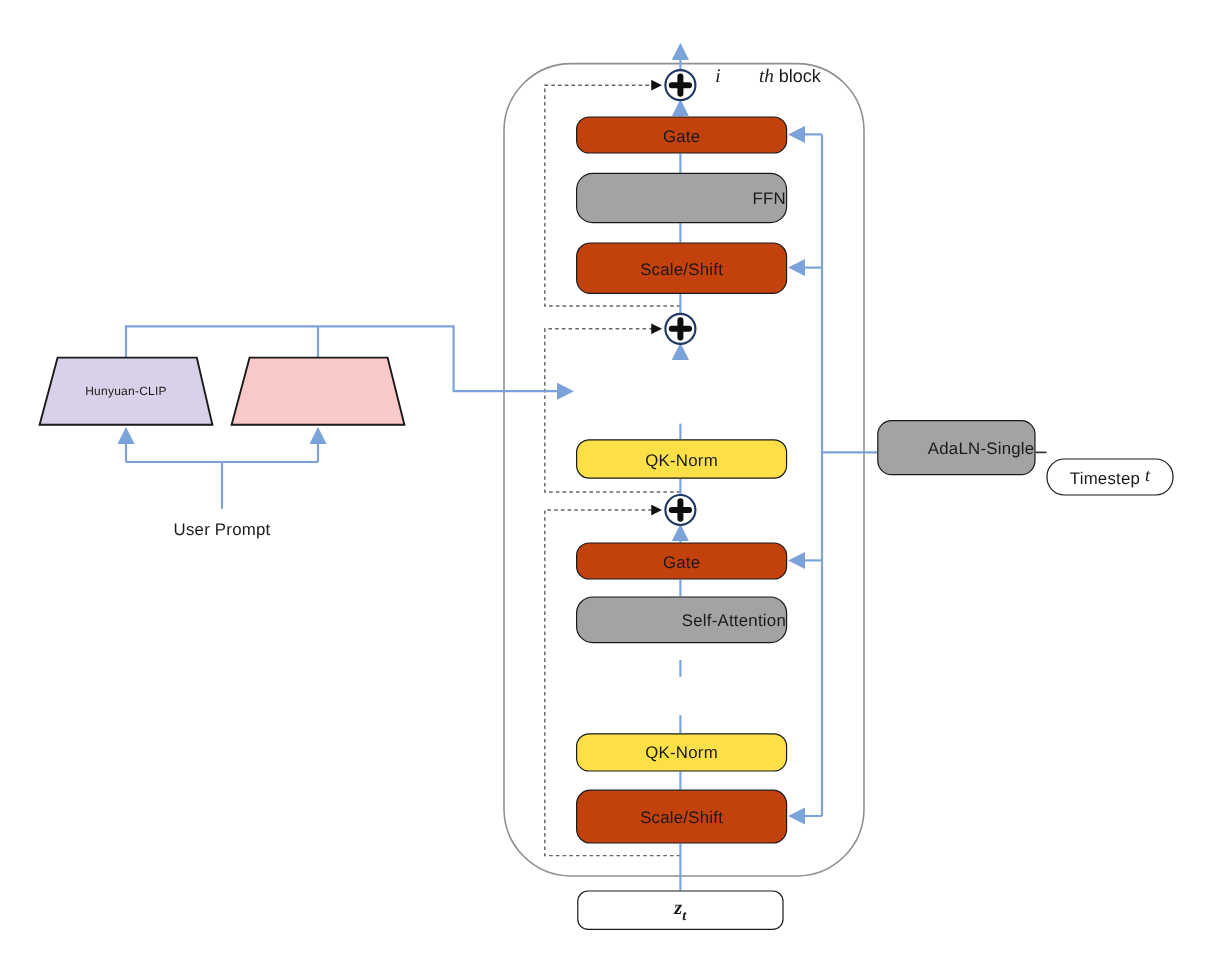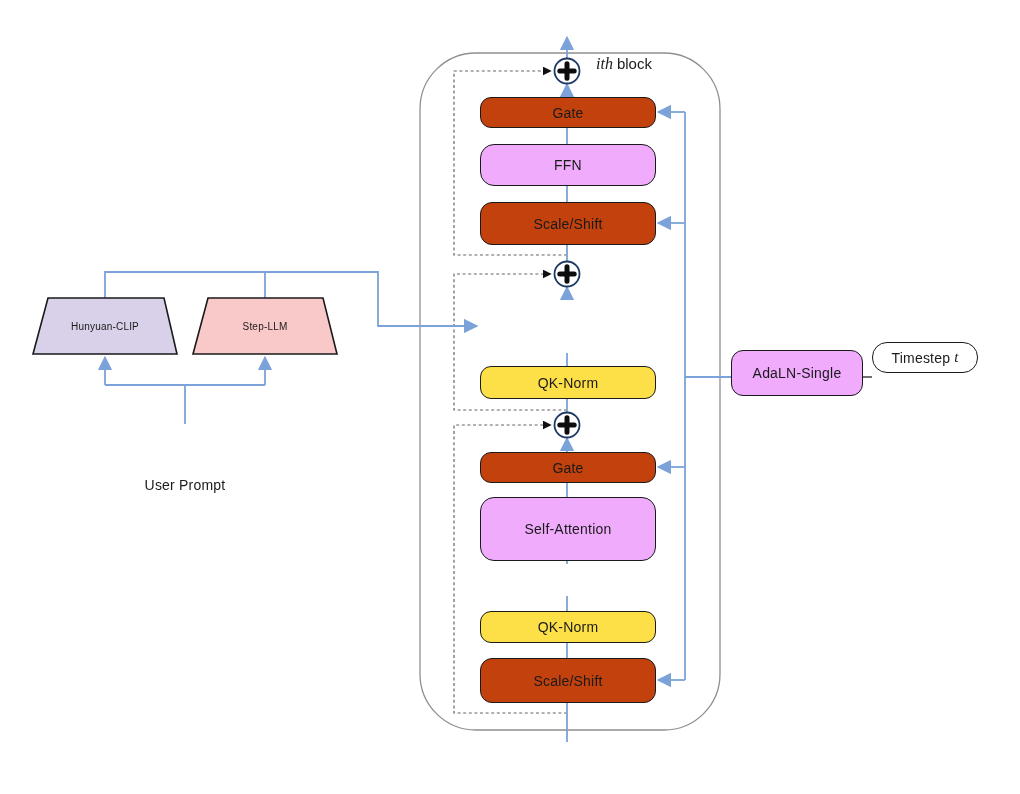--- a/index.html
+++ b/index.html
@@ -3,32 +3,32 @@
 <meta charset="utf-8">
 <style>
   html,body{margin:0;padding:0;background:#fff;}
   .stage{position:relative;width:1020px;height:794px;background:#ffffff;
          font-family:"Liberation Sans",sans-serif;color:#1a1a1a;overflow:hidden;}
   svg.layer{position:absolute;left:0;top:0;}
   .box{position:absolute;box-sizing:border-box;border:1.6px solid #1a1a1a;border-radius:11px;
        display:flex;align-items:center;justify-content:center;
        font-size:14px;line-height:1;letter-spacing:.2px;}
   .r14{border-radius:14px;}
-  .fill-blue{background:#f0abfc;}
+  .fill-blue{background:#a3a3a3;justify-content:flex-end;}
   .fill-green{background:#c2410c;}
   .fill-orange{background:#fde047;}
   .fill-yellow{background:#FAF0C6;}
   .fill-white{background:#ffffff;}
   .trap-label{position:absolute;display:flex;align-items:center;justify-content:center;
               font-size:10px;letter-spacing:.2px;}
-  .free-label{position:absolute;font-size:14px;letter-spacing:.2px;margin-top:44px;}
+  .free-label{position:absolute;font-size:14px;letter-spacing:.2px;}
   .mathvar{font-family:"Liberation Serif",serif;font-style:italic;}
   .block-title{position:absolute;left:596px;top:55px;font-size:15px;display:flex;align-items:baseline;}
   .block-title .mathvar{font-size:16px;}
-  .block-title sup{font-size:11px;margin-right:4px;}
+  .block-title sup{font-size:11px;margin-right:4px;padding-left:32px;}
   .zt-label{font-size:17px;font-weight:600;}
   .zt-label sub{font-size:12px;}
   .ts-var{margin-left:4px;font-size:15px;}
 </style>
 </head>
 <body>
 
 <div class="stage">
 
   <svg class="layer" width="1020" height="794" viewBox="0 0 1020 794">
@@ -122,37 +122,39 @@
     <span>Scale/Shift</span>
     </div>
 
   <div class="box fill-orange" style="left:480px;top:366px;width:176px;height:33px;">
     <span>QK-Norm</span>
     </div>
 
   <div class="box fill-green" style="left:480px;top:452px;width:176px;height:31px;">
     <span>Gate</span>
     </div>
-  <div class="box fill-blue r14" style="left:480px;top:497px;width:176px;height:64px;">
+  <div class="box fill-blue r14" style="left:480px;top:497px;width:176px;height:39px;">
     <span>Self-Attention</span>
     </div>
   <div class="box fill-orange" style="left:480px;top:611px;width:176px;height:32px;">
     <span>QK-Norm</span>
     </div>
   <div class="box fill-green" style="left:480px;top:658px;width:176px;height:45px;border-radius:12px;">
     <span>Scale/Shift</span>
     </div>
 
+  <div class="box fill-white" style="left:481px;top:742px;width:172px;height:33px;border-radius:9px;">
+    <span class="mathvar zt-label"><span>z</span><sub>t</sub></span>
+  </div>
 
   <div class="box fill-blue" style="left:731px;top:350px;width:132px;height:46px;border-radius:12px;">
     <span>AdaLN-Single</span>
     </div>
-  <div class="box fill-white" style="left:872px;top:342px;width:106px;height:31px;border-radius:15px;">
+  <div class="box fill-white" style="left:872px;top:382px;width:106px;height:31px;border-radius:15px;">
     <span>Timestep</span>
     <span class="mathvar ts-var">t</span>
   </div>
 
   <div class="trap-label" style="left:33px;top:298px;width:144px;height:56px;">Hunyuan-CLIP</div>
-  <div class="trap-label" style="left:193px;top:298px;width:144px;height:56px;">Step-LLM</div>
 
   <div class="free-label" style="left:135px;top:433px;width:100px;text-align:center;">User Prompt</div>
 
 </div>
 
 </body></html>

